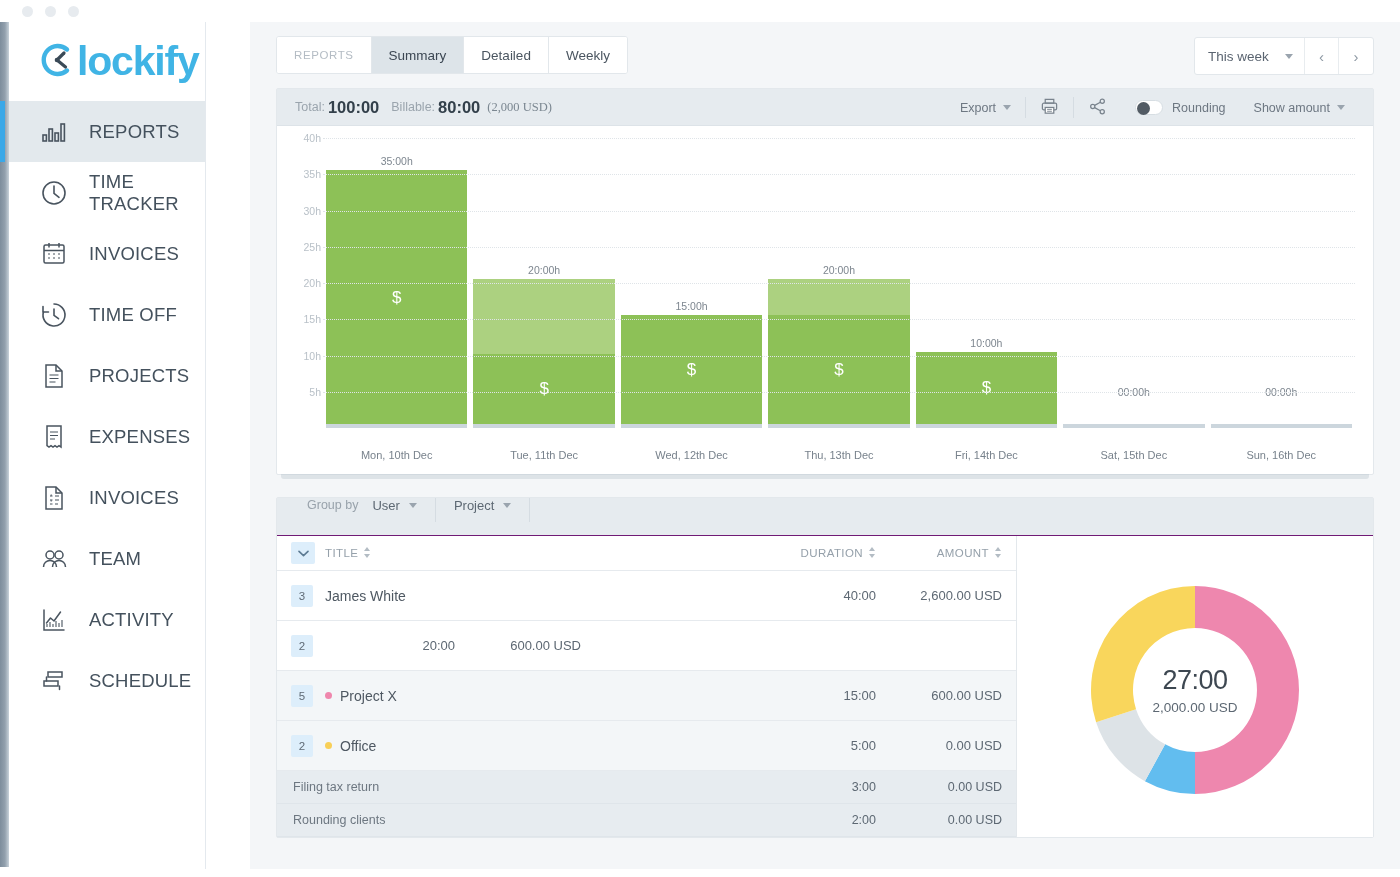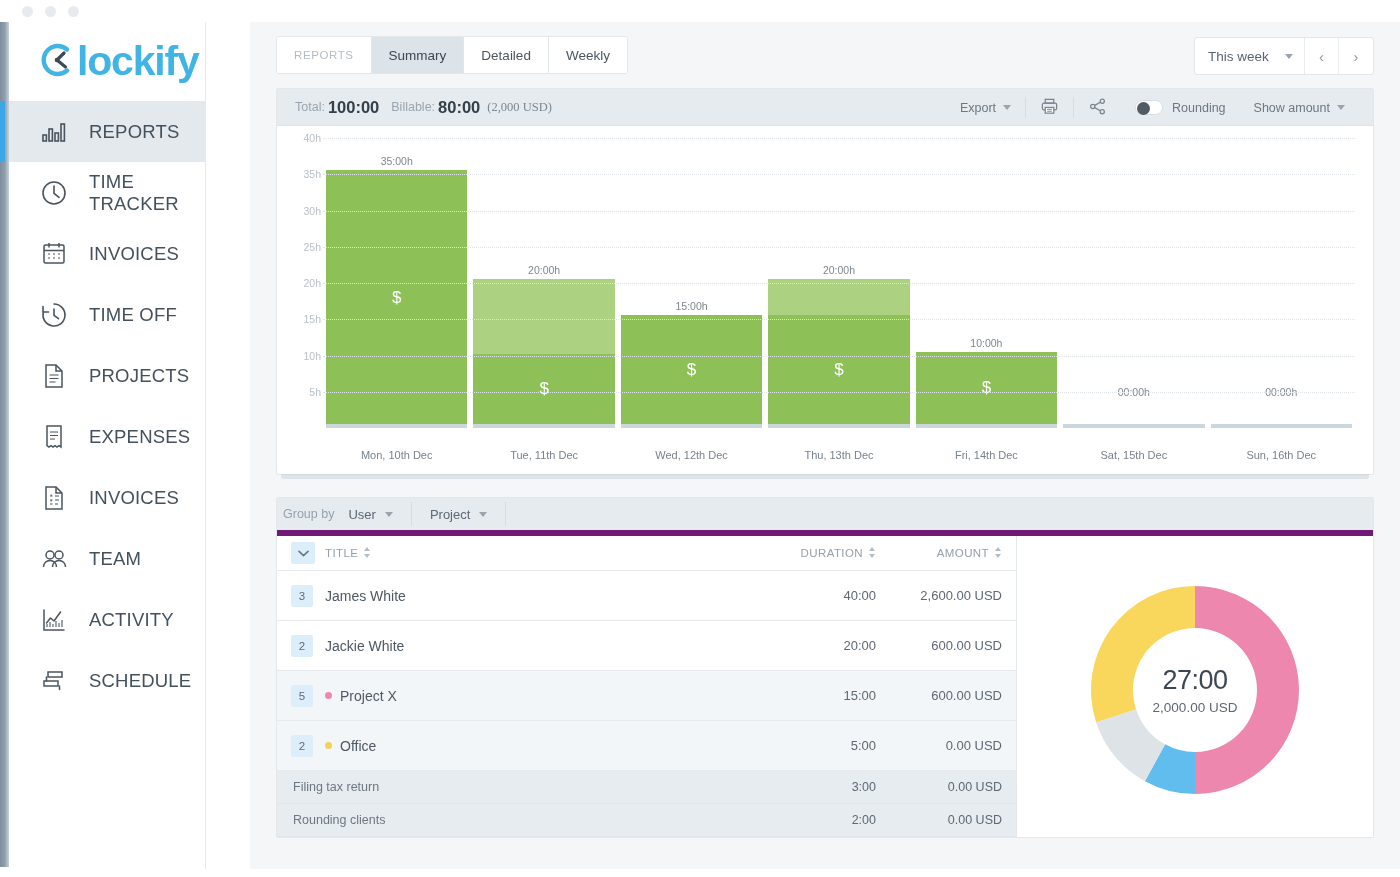--- a/index.html
+++ b/index.html
@@ -212,22 +212,22 @@
   .xlabels {
     position: absolute; left: 46px; right: 18px; bottom: 14px;
     display: flex;
   }
   .xlab { flex: 1; text-align: center; font-size: 11px; color: #78828c; }
 
   
   .card-bottom { margin: 22px 26px 0; display: flex; flex-direction: column; }
   .groupby {
     height: 38px; background: #e6ebef;
-    border-bottom: 6px solid #701a75;
-    display: flex; align-items: center; padding-left: 6px;
+    border-bottom: 1px solid #701a75;
+    display: flex; align-items: flex-start; padding-left: 30px;
   }
   .gb-lab { font-size: 12.5px; color: #98a2ab; margin-right: 14px; }
   .gb-sel {
     display: flex; align-items: center; gap: 9px;
     font-size: 13px; color: #5d6873;
     padding-right: 18px; margin-right: 0;
     cursor: pointer;
   }
   .gb-div { width: 1px; height: 24px; background: #d5dce2; margin-right: 18px; }
 
@@ -640,23 +640,20 @@
               <div class="row">
                 <span class="badge">3</span>
                 <span class="cell-title">
                   <span>James White</span>
                 </span>
                 <span class="cell-dur">40:00</span>
                 <span class="cell-amt">2,600.00 USD</span>
               </div>
               <div class="row">
                 <span class="badge">2</span>
-                <span class="cell-title">
-                  <span>Jackie White</span>
-                </span>
                 <span class="cell-dur">20:00</span>
                 <span class="cell-amt">600.00 USD</span>
               </div>
               <div class="row alt">
                 <span class="badge">5</span>
                 <span class="cell-title">
                   <span class="dot" style="background: rgb(239, 135, 173);"></span>
                   <span>Project X</span>
                 </span>
                 <span class="cell-dur">15:00</span>

